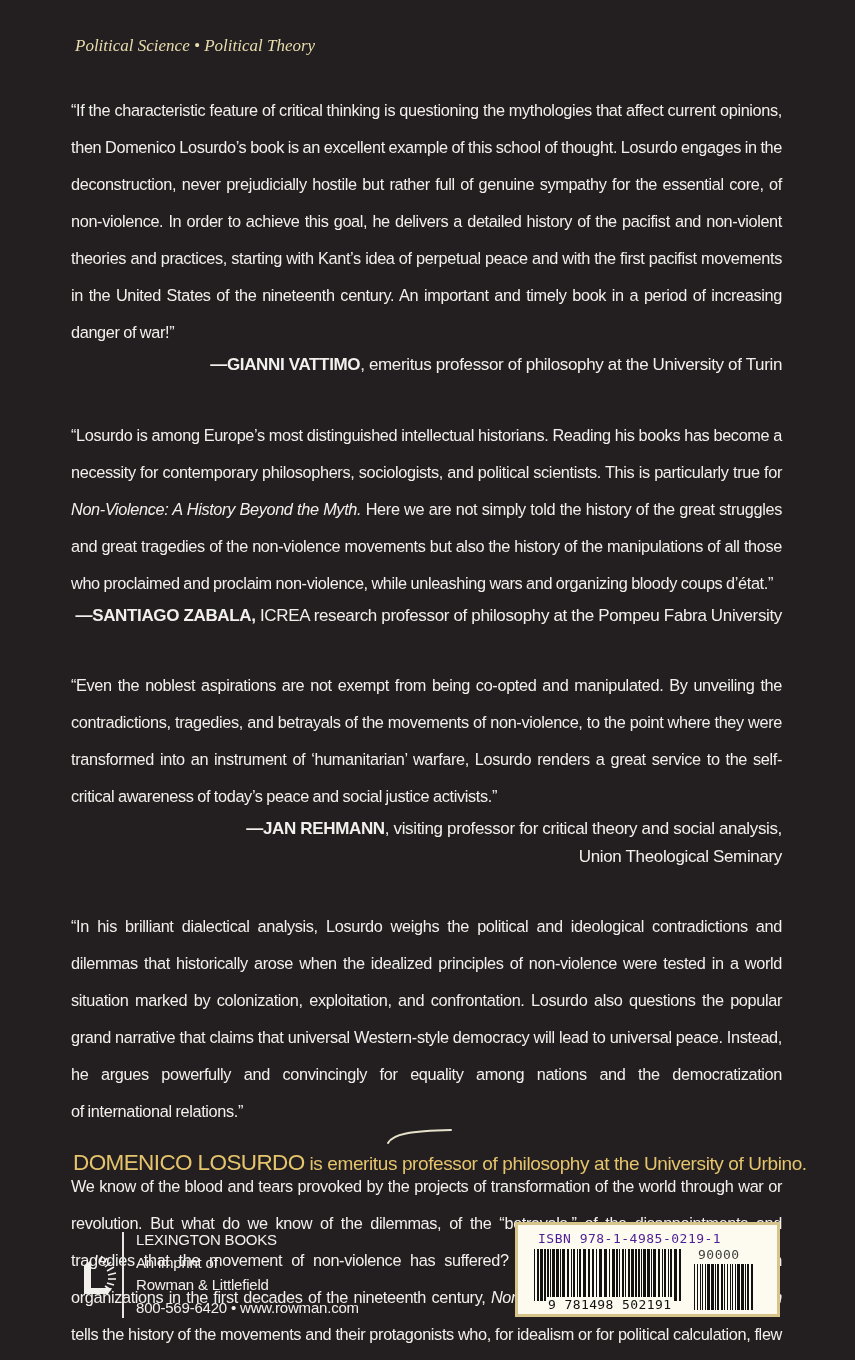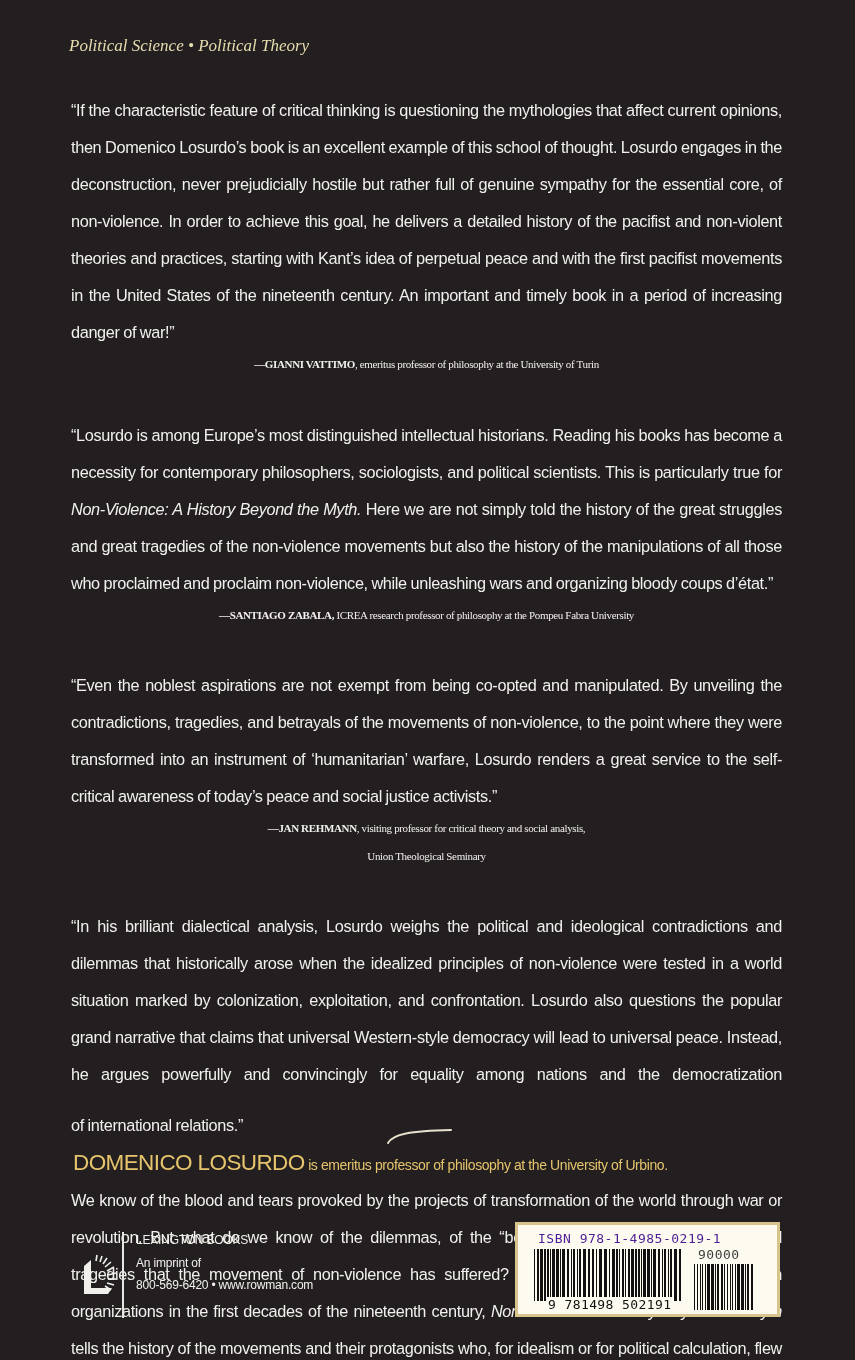--- a/index.html
+++ b/index.html
@@ -1,42 +1,42 @@
 <!DOCTYPE html>
 <html><head>
 <meta charset="utf-8">
 <style>
   html, body { margin: 0; padding: 0; }
   body {
     width: 855px; height: 1360px; background: #231f20; position: relative; overflow: hidden;
     font-family: "Liberation Sans", sans-serif; color: #f2f0ec;
   }
   .category {
-    position: absolute; left: 69px; top: 36px;
+    position: absolute; left: 75px; top: 36px;
     font-family: "Liberation Serif", serif; font-style: italic; font-size: 17px; color: #e6dcae;
   }
   .content { position: absolute; left: 71px; width: 711px; top: 92px; }
   .para {
     font-size: 16.3px; line-height: 37px; text-align: justify; letter-spacing: -0.35px;
     word-spacing: -0.5px; color: #f2f0ec;
   }
   .para i { font-style: italic; }
   .attr {
-    font-size: 11px; line-height: 27.6px; text-align: center; letter-spacing: -0.35px; color: #f2f0ec; font-family: Liberation Serif, serif;
+    font-size: 17px; line-height: 27.6px; text-align: right; letter-spacing: -0.35px; color: #f2f0ec;
   }
   .attr b { font-weight: bold; }
   .gap { height: 38px; }
-  .lastline { display: flex; justify-content: space-between; margin-top: 14px; }
+  .lastline { display: flex; justify-content: space-between; }
   .flourish { position: absolute; left: 385px; top: 1128px; }
   .bio { position: absolute; left: 73px; top: 1150px; white-space: nowrap; }
   .bio-name { color: #e5c46c; font-size: 22.5px; letter-spacing: -0.6px; }
-  .bio-text { color: #e5c46c; font-size: 14px; letter-spacing: -0.4px; }
+  .bio-text { color: #e5c46c; font-size: 19px; letter-spacing: -0.4px; }
   .logo { position: absolute; left: 82px; top: 1252px; width: 38px; height: 44px; }
   .vrule { position: absolute; left: 122px; top: 1232px; width: 2px; height: 86px; background: #e8e6e2; }
-  .publisher { position: absolute; left: 136px; top: 1229px; font-size: 12px; line-height: 22.5px; color: #f2f0ec; letter-spacing: -0.2px; }
+  .publisher { position: absolute; left: 136px; top: 1229px; font-size: 15px; line-height: 22.5px; color: #f2f0ec; letter-spacing: -0.2px; }
   .barcode-box {
     position: absolute; left: 515px; top: 1222px; width: 265px; height: 95px;
     background: #fdfbef; border: 3px solid #d7c48b; box-sizing: border-box;
   }
   .isbn-text {
     position: absolute; left: 20px; top: 6px; font-family: "DejaVu Sans Mono", monospace;
     font-size: 13px; color: #4c1d95; letter-spacing: 0.5px;
   }
   .price-text {
     position: absolute; left: 180px; top: 22px; font-family: "DejaVu Sans Mono", monospace;
@@ -105,20 +105,21 @@
     <line x1="26" y1="23" x2="34" y2="21"></line>
     <line x1="26" y1="27" x2="34" y2="27"></line>
     <line x1="25" y1="31" x2="32" y2="33"></line>
     <line x1="23" y1="34" x2="29" y2="38"></line>
   </g>
 </svg>
 <div class="vrule"></div>
 <div class="publisher">
   <div>LEXINGTON BOOKS</div>
   <div>An imprint of</div>
+  <div>Rowman &amp; Littlefield</div>
   <div>800-569-6420 • www.rowman.com</div>
 </div>
 
 <div class="barcode-box">
   <div class="isbn-text">ISBN 978-1-4985-0219-1</div>
   <svg class="bars-main" id="bars-main" width="150" height="52">
       <rect x="0" y="0" width="1" height="52" fill="#111"></rect>
       <rect x="3" y="0" width="2" height="52" fill="#111"></rect>
       <rect x="6" y="0" width="3" height="52" fill="#111"></rect>
       <rect x="10" y="0" width="2" height="52" fill="#111"></rect>

